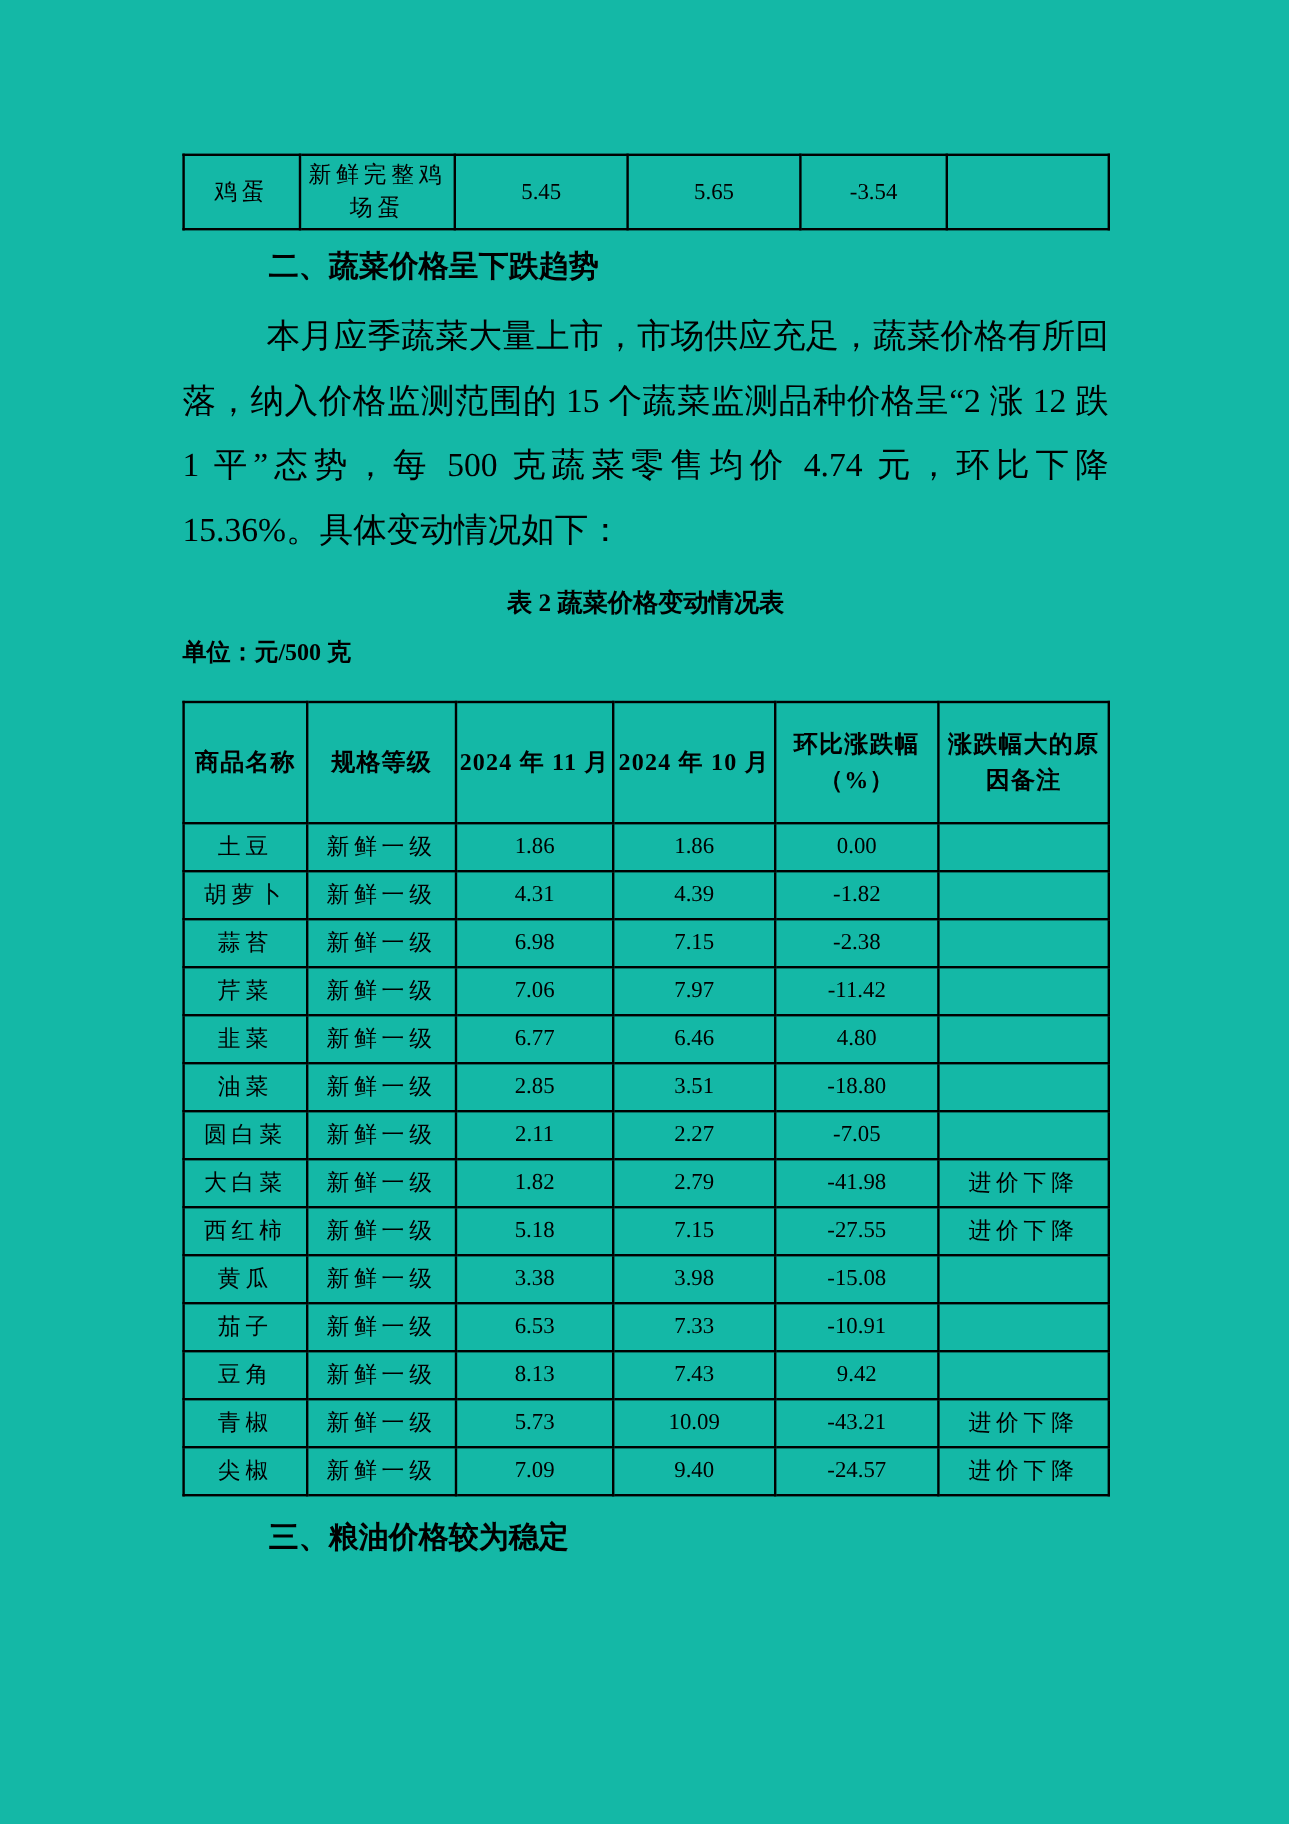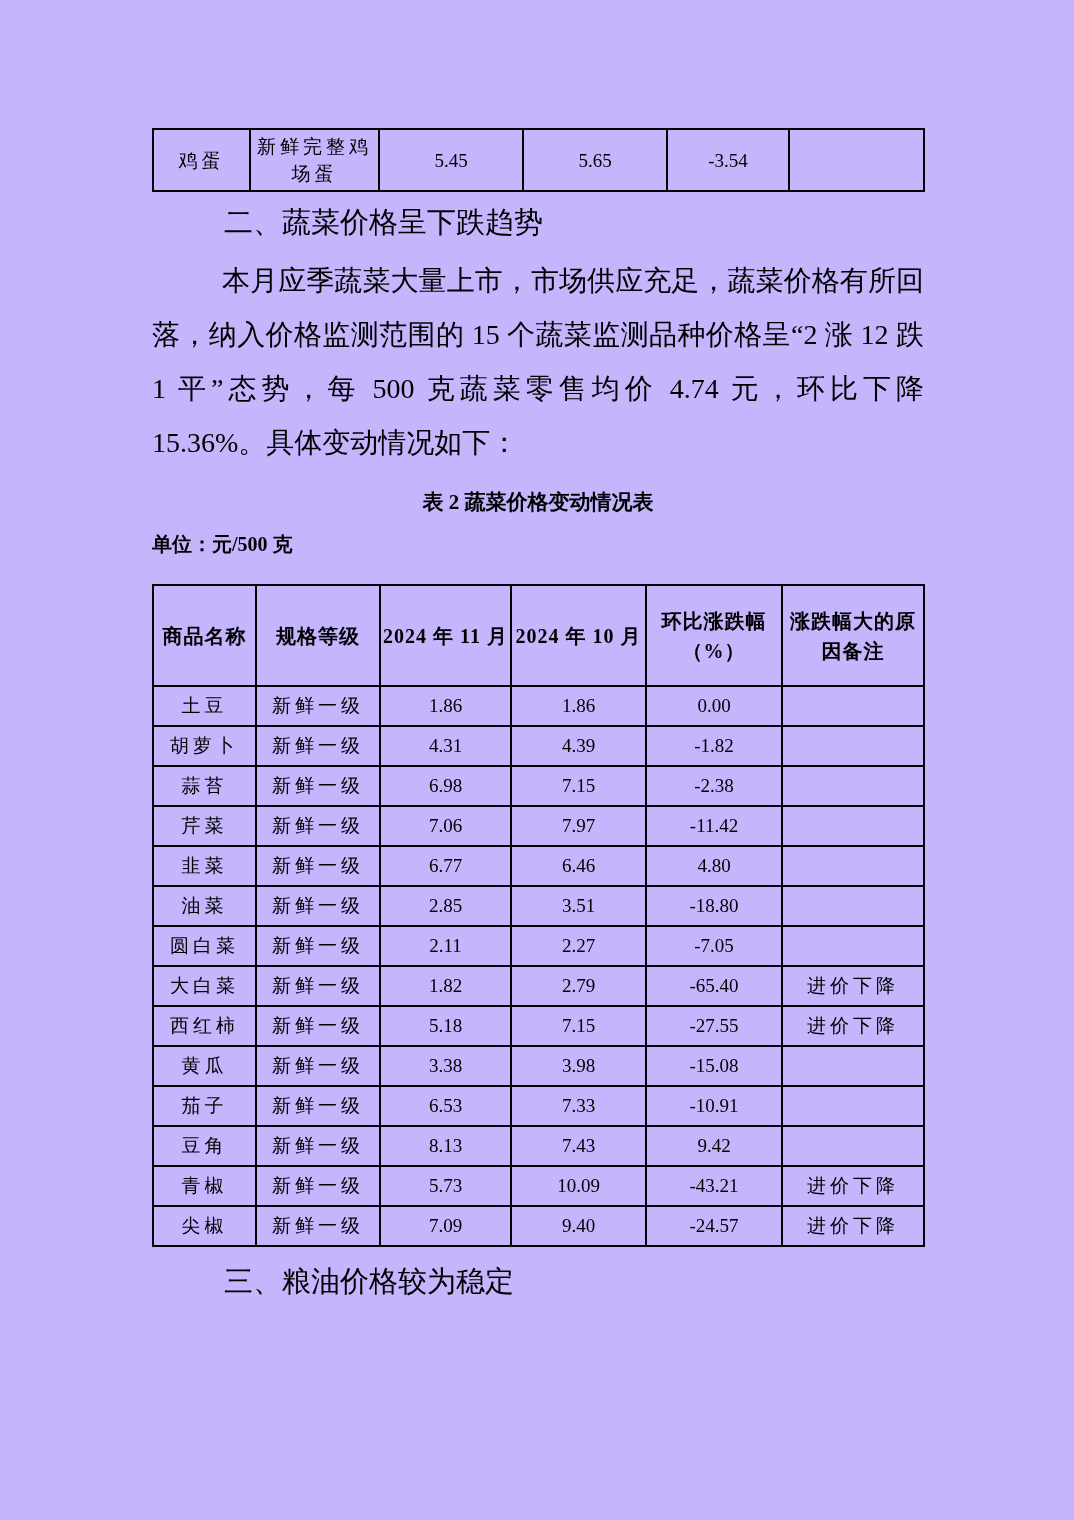--- a/index.html
+++ b/index.html
@@ -1,21 +1,21 @@
 <!DOCTYPE html>
 <html><head>
 <meta charset="utf-8">
 <style>
   * { margin: 0; padding: 0; box-sizing: border-box; }
   html, body { background: #ffffff; }
   .page {
     position: relative;
     width: 1074px;
     height: 1520px;
-    background: #c4b5fd;
+    background: #14b8a6;
     color: #000000;
     font-family: "Liberation Serif", "DejaVu Serif", serif;
     overflow: hidden;
   }
   .content {
     width: 772px;
     margin-left: 152px;
     padding-top: 128px;
   }
   table.t {
@@ -30,22 +30,22 @@
     overflow: hidden;
     padding: 0 2px;
   }
   .top-table td {
     height: 62px;
     font-size: 19px;
     line-height: 27px;
   }
   .heading {
     font-family: "Liberation Sans", "DejaVu Sans", sans-serif;
-    font-weight: normal;
-    font-size: 29px;
+    font-weight: bold;
+    font-size: 25px;
     line-height: 36px;
     margin-top: 12px;
     padding-left: 72px;
   }
   .para {
     font-size: 28px;
     line-height: 54px;
     text-align: justify;
     text-indent: 70px;
     margin-top: 14px;
@@ -188,21 +188,21 @@
             <td>2.11</td>
             <td>2.27</td>
             <td>-7.05</td>
             <td class="cjk"></td>
           </tr>
           <tr>
             <td class="cjk">大白菜</td>
             <td class="cjk">新鲜一级</td>
             <td>1.82</td>
             <td>2.79</td>
-            <td>-65.40</td>
+            <td>-41.98</td>
             <td class="cjk">进价下降</td>
           </tr>
           <tr>
             <td class="cjk">西红柿</td>
             <td class="cjk">新鲜一级</td>
             <td>5.18</td>
             <td>7.15</td>
             <td>-27.55</td>
             <td class="cjk">进价下降</td>
           </tr>

